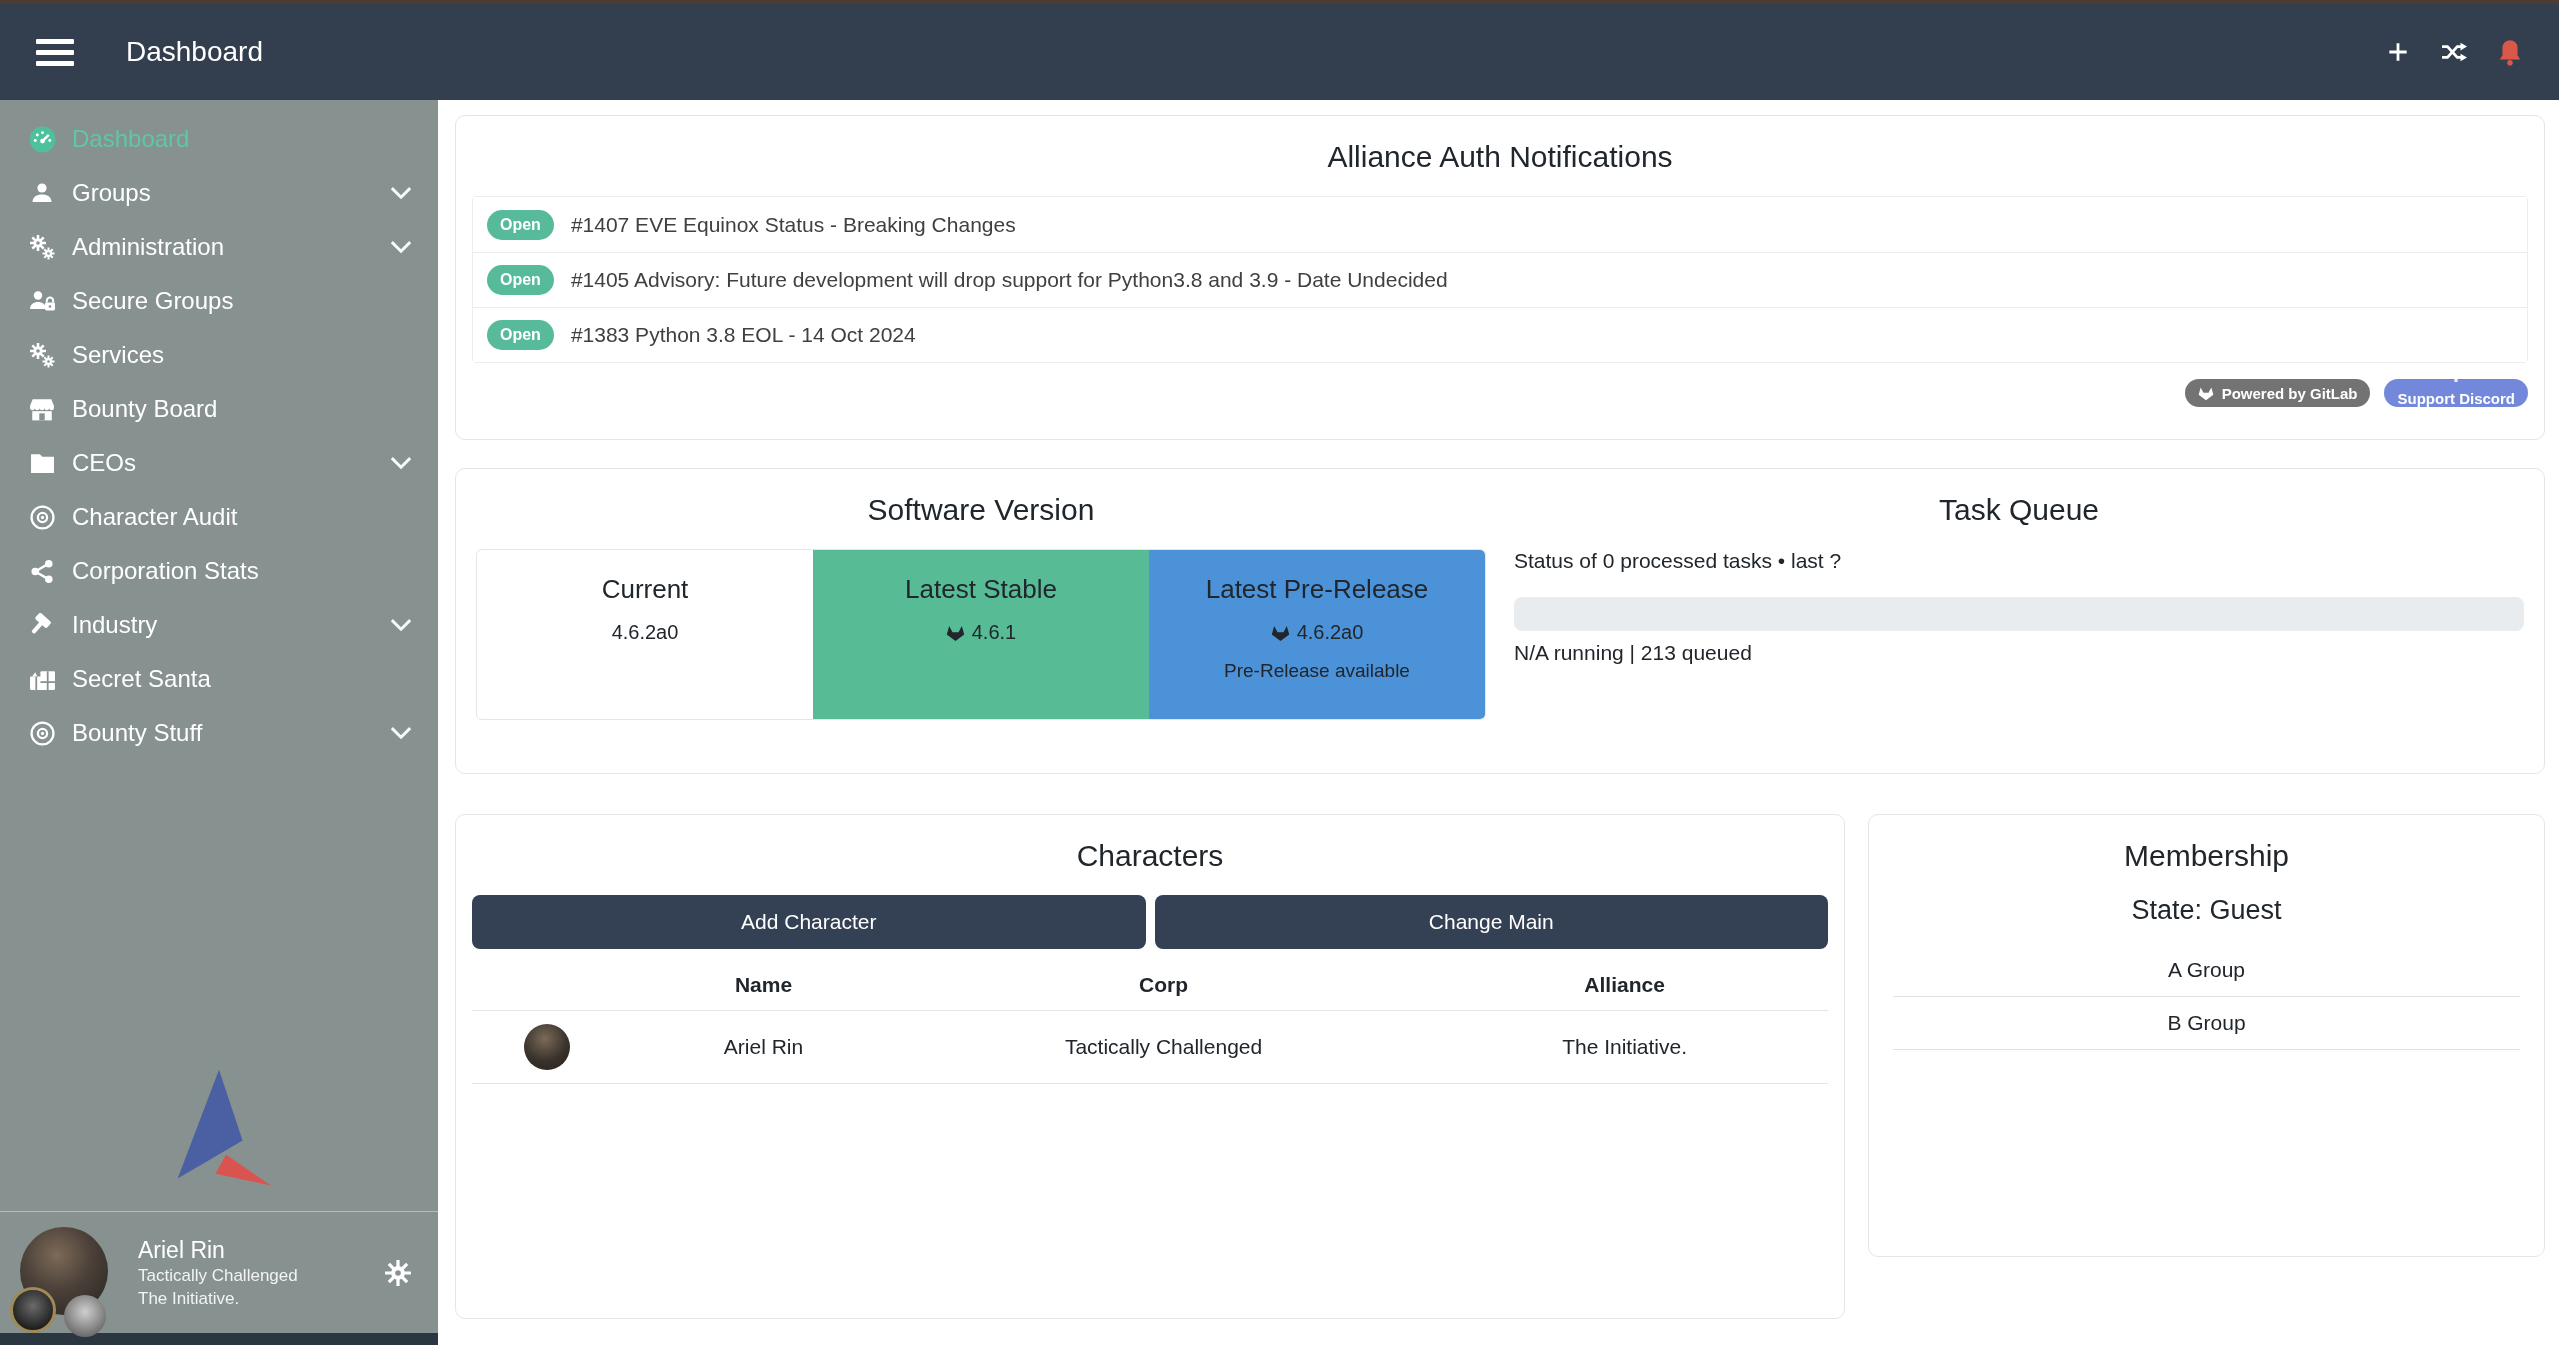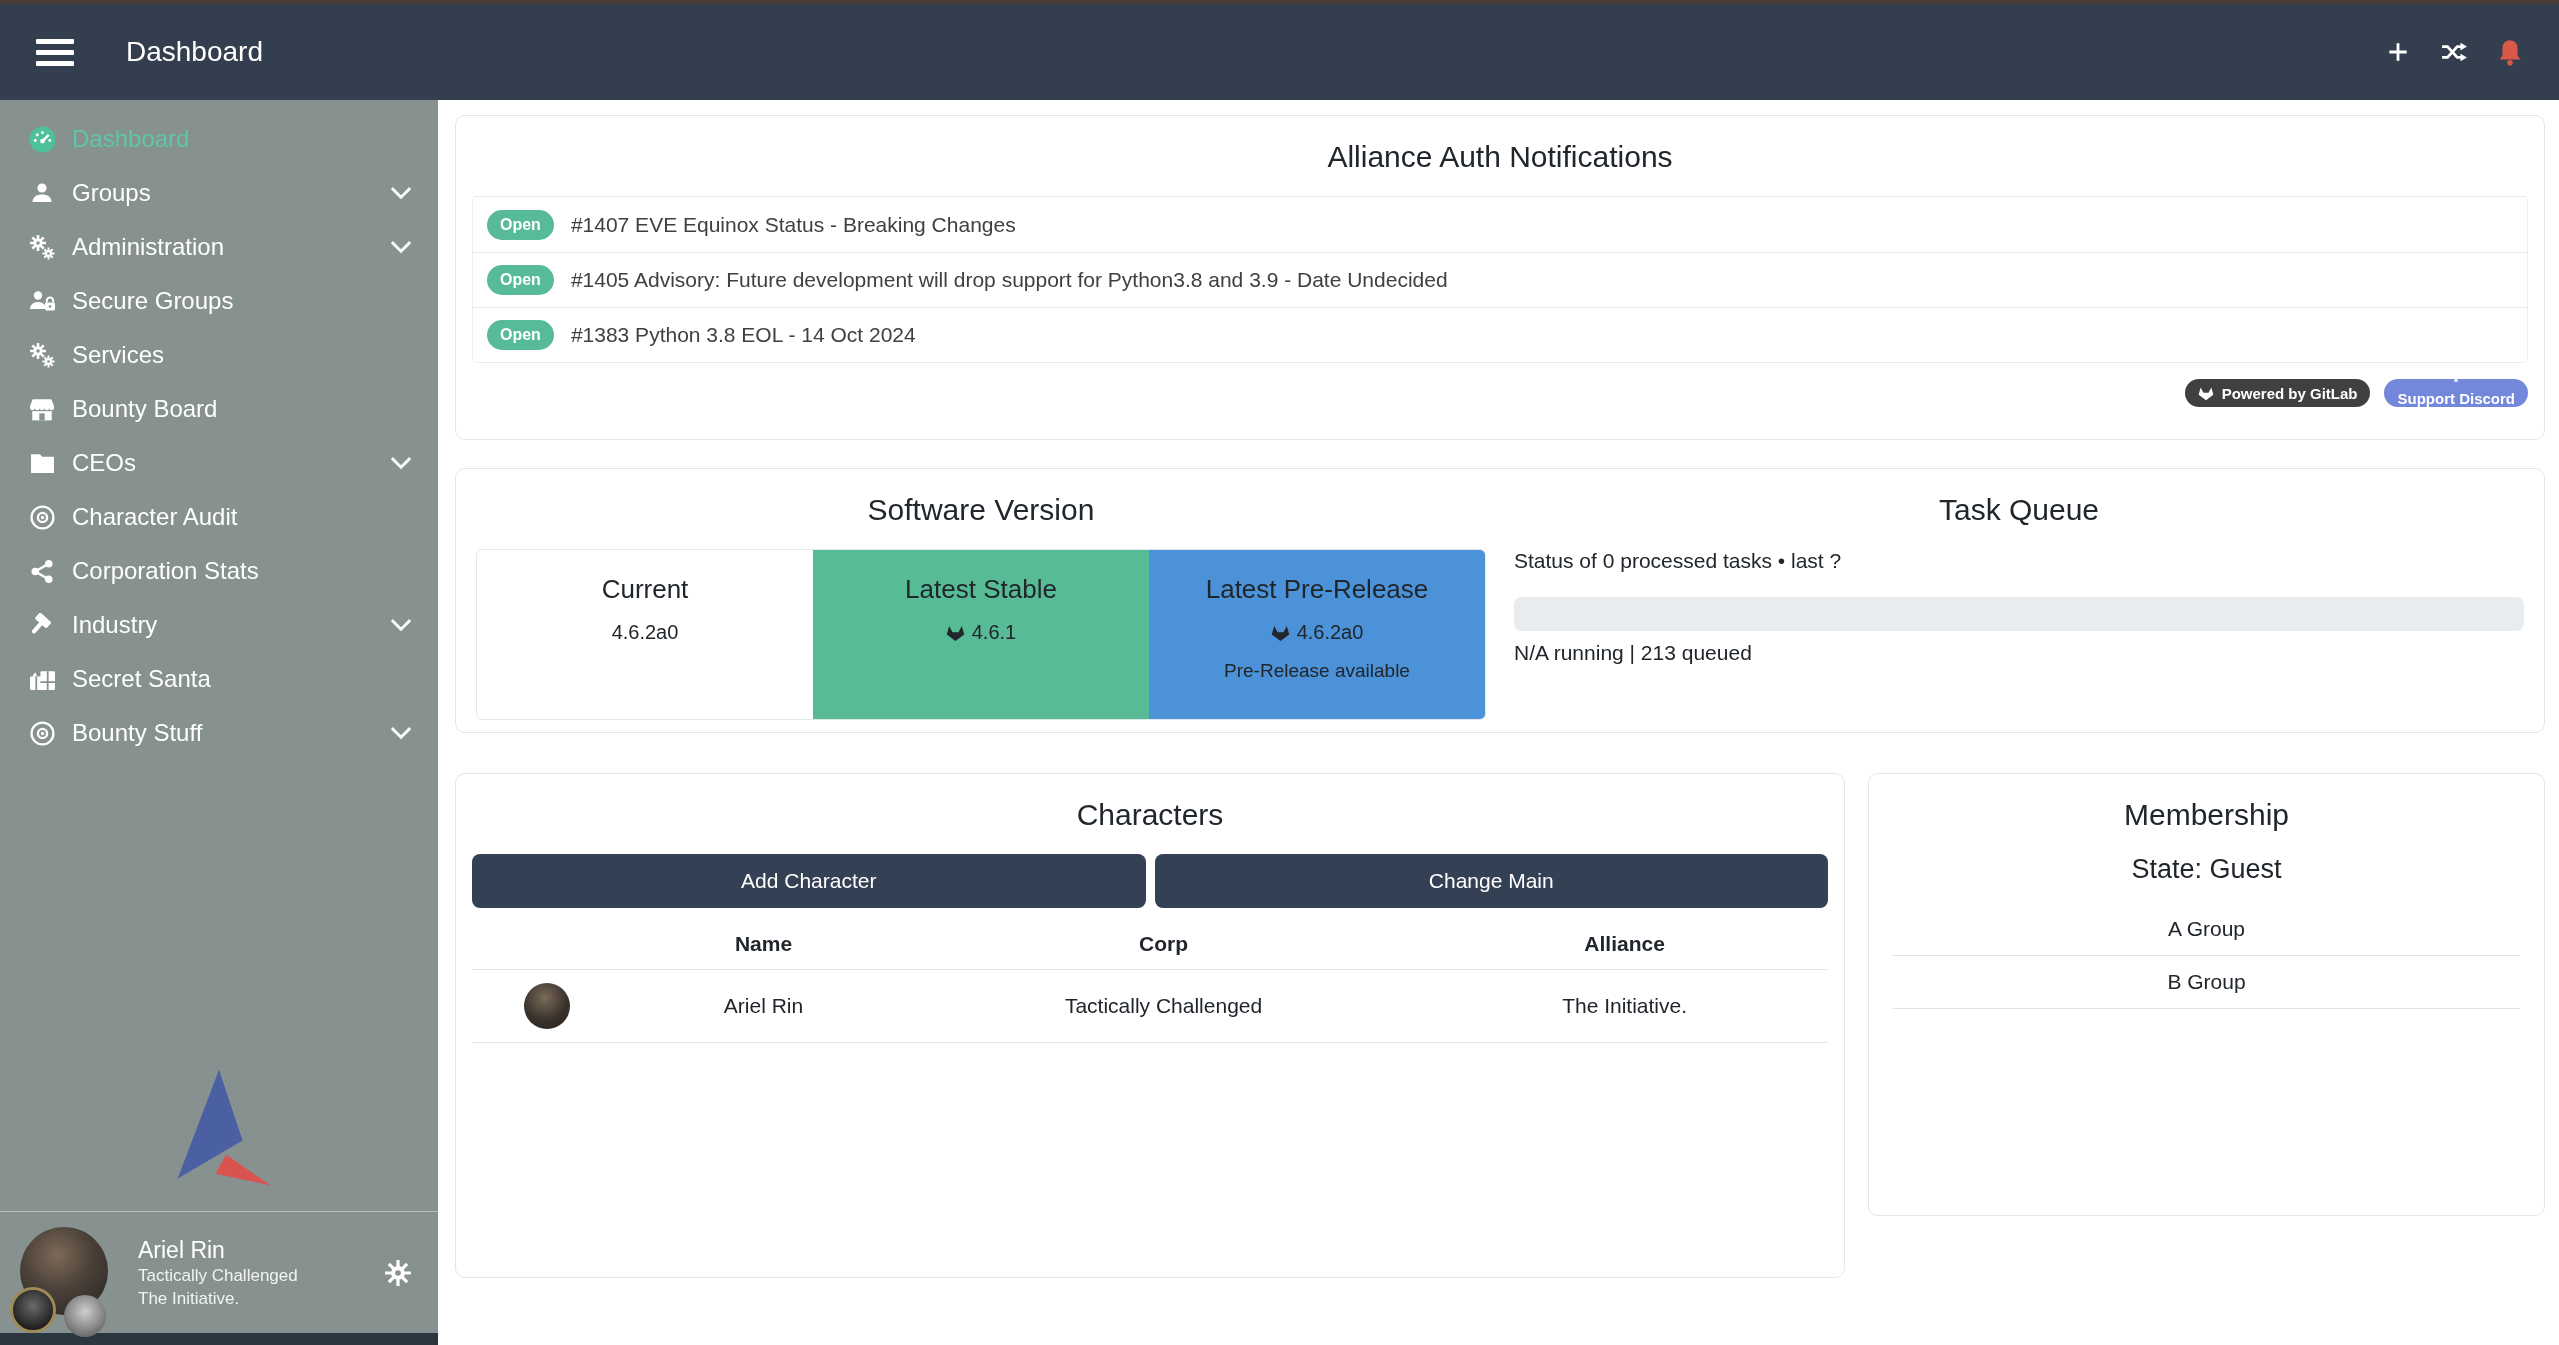--- a/index.html
+++ b/index.html
@@ -56,25 +56,25 @@
   .notif-list { border:1px solid #eaecee; border-radius:4px; }
   .notif-row { display:flex; align-items:center; height:55px; padding-left:14px;
     border-top:1px solid #eaecee; background:#fff; }
   .notif-row:first-child { border-top:none; }
   .badge-open { background:#57ba9a; color:#fff; font-size:16px; font-weight:700;
     padding:6px 13px; border-radius:15px; margin-right:17px; }
   .notif-link { color:#404040; font-size:21px; cursor:pointer;text-align:center; }
   .notif-footer { display:flex; justify-content:flex-end; gap:14px; margin-top:16px; }
   .pill { height:28px; border-radius:14px; display:flex; align-items:center; gap:8px;
     padding:0 13px; color:#fff; font-size:15px; font-weight:700; cursor:pointer; }
-  .pill.gitlab { background:#404040;justify-content:space-between; }
+  .pill.gitlab { background:#737373;justify-content:space-between; }
   .pill.discord { background:#7388da;flex-direction:column; }
 
   
-  .panel-mid { height:265px; display:flex; padding:0 20px; }
+  .panel-mid { height:306px; display:flex; padding:0 20px; }
   .mid-col { flex:1; min-width:0; }
   .mid-col + .mid-col { margin-left:28px; }
   .sv-box { display:flex; border:1px solid #e4e7e9; border-radius:6px; overflow:hidden;
     height:171px; margin-top:4px; }
   .sv-col { flex:1; text-align:center; padding-top:24px; }
   .sv-col .sv-head { font-size:26px; font-weight:400; margin-bottom:16px; }
   .sv-ver { font-size:20px; display:flex; justify-content:center; align-items:center; gap:7px; }
   .sv-note { font-size:19px; margin-top:16px; }
   .sv-col.stable { background:#57bb96; }
   .sv-col.pre { background:#4b92d8; }

